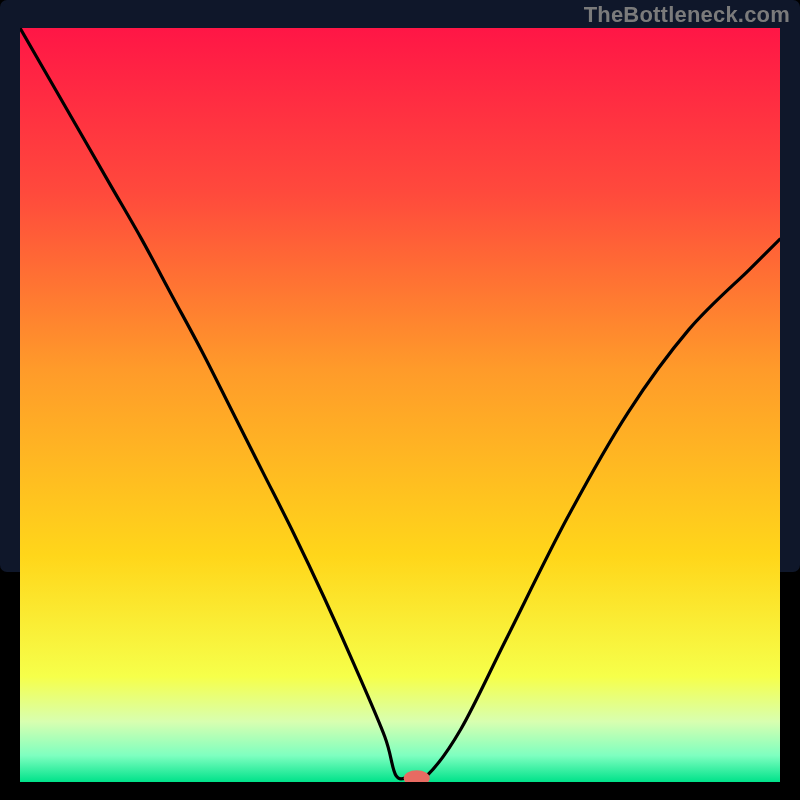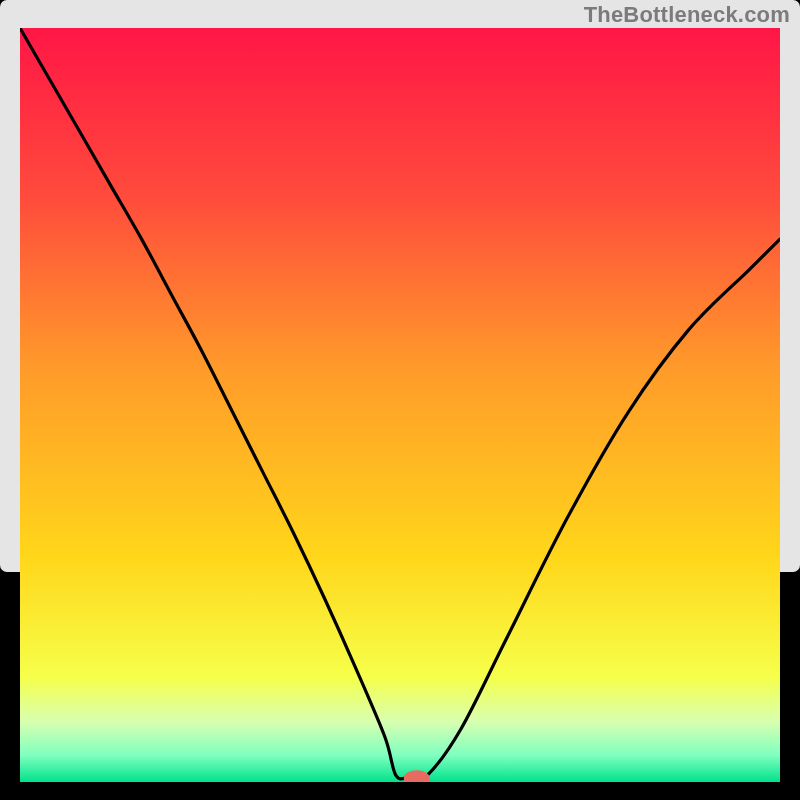--- a/index.html
+++ b/index.html
@@ -7,21 +7,21 @@
     padding: 0;
     width: 800px;
     height: 800px;
     background: #000;
     overflow: hidden;
   }
   .container {
     position: relative;
     width: 800px;
     height: 572px;
-    background: #e5e5e5;
+    background: #0f172a;
     border-radius: 7px;
   }
   .watermark {
     position: absolute;
     top: 2px;
     right: 10px;
     font-family: Arial, Helvetica, sans-serif;
     font-size: 22px;
     font-weight: 600;
     color: #7b7b7b;

